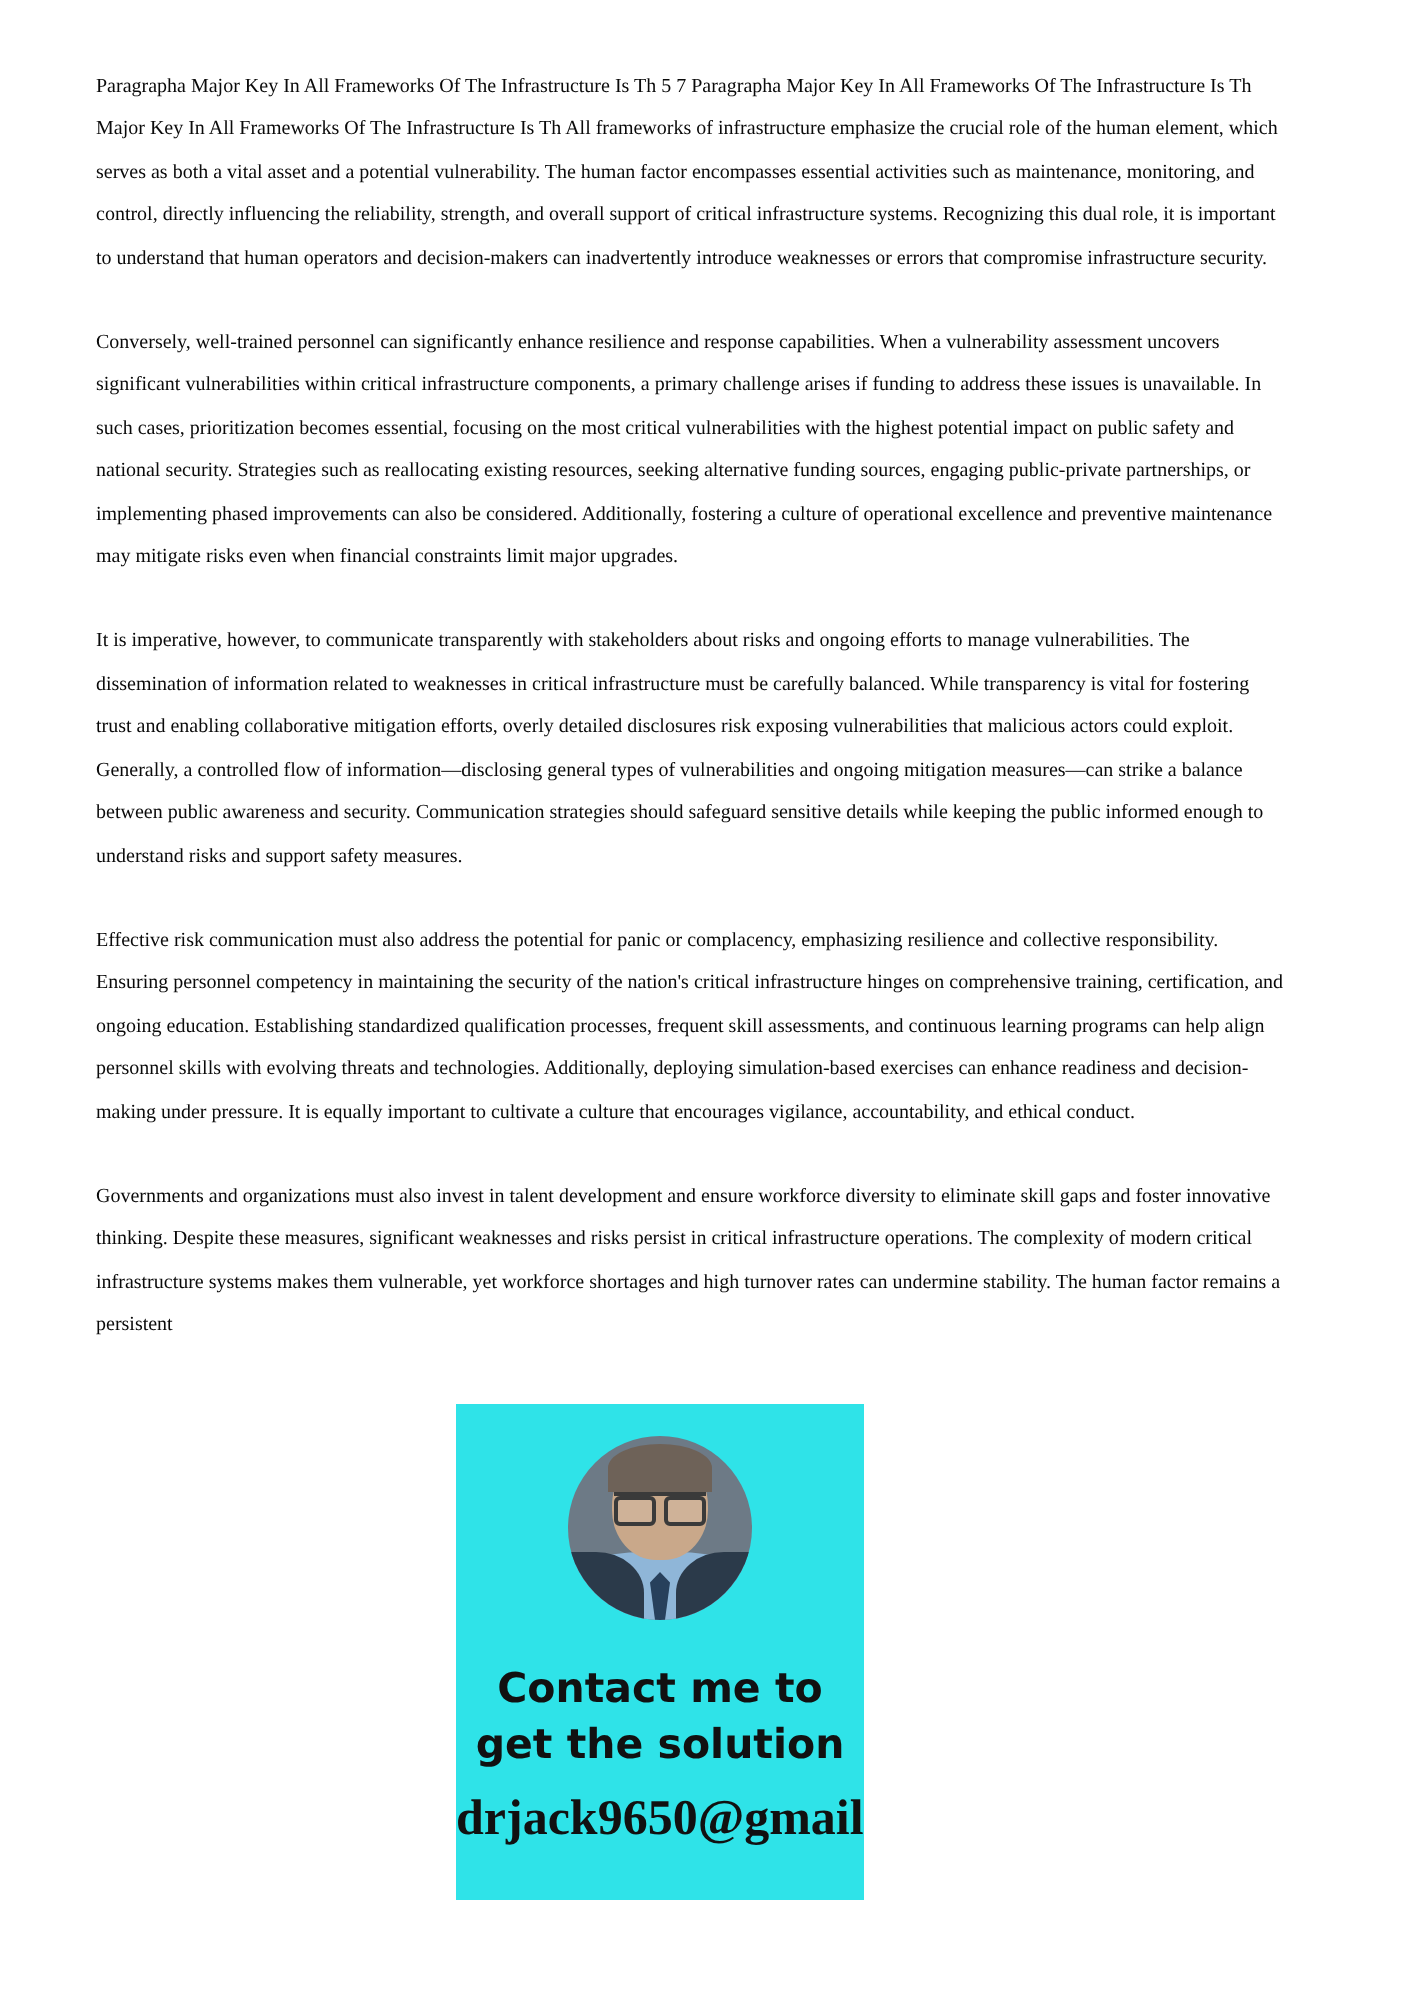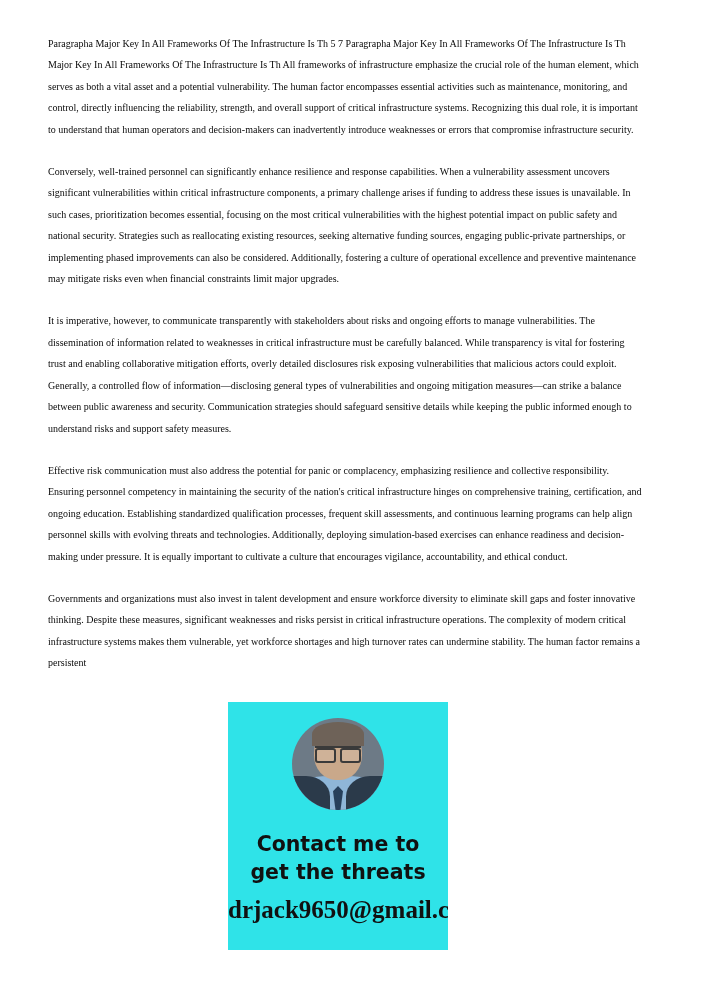--- a/index.html
+++ b/index.html
@@ -39,21 +39,21 @@
   }
   .para:last-child {
     margin-bottom: 0;
   }
 
   
   .overlay-card {
     position: absolute;
     left: 228px;
     top: 702px;
-    width: 220px;
+    width: 204px;
     height: 248px;
     background: #2fe3e8;
     box-shadow: 0 0 0 0 rgba(0,0,0,0);
     overflow: hidden;
   }
   .avatar {
     position: absolute;
     left: 50%;
     transform: translateX(-50%);
     top: 16px;
@@ -183,17 +183,17 @@
     <div class="avatar">
       <div class="shirt"></div>
       <div class="jacket-l"></div>
       <div class="jacket-r"></div>
       <div class="tie"></div>
       <div class="head"></div>
       <div class="hair"></div>
       <div class="glasses"></div>
     </div>
     <div class="card-line card-l1">Contact me to</div>
-    <div class="card-line card-l2">get the threats</div>
+    <div class="card-line card-l2">get the solution</div>
     <div class="card-email">drjack9650@gmail.com</div>
   </div>
 
 </div>
 
 </body></html>

